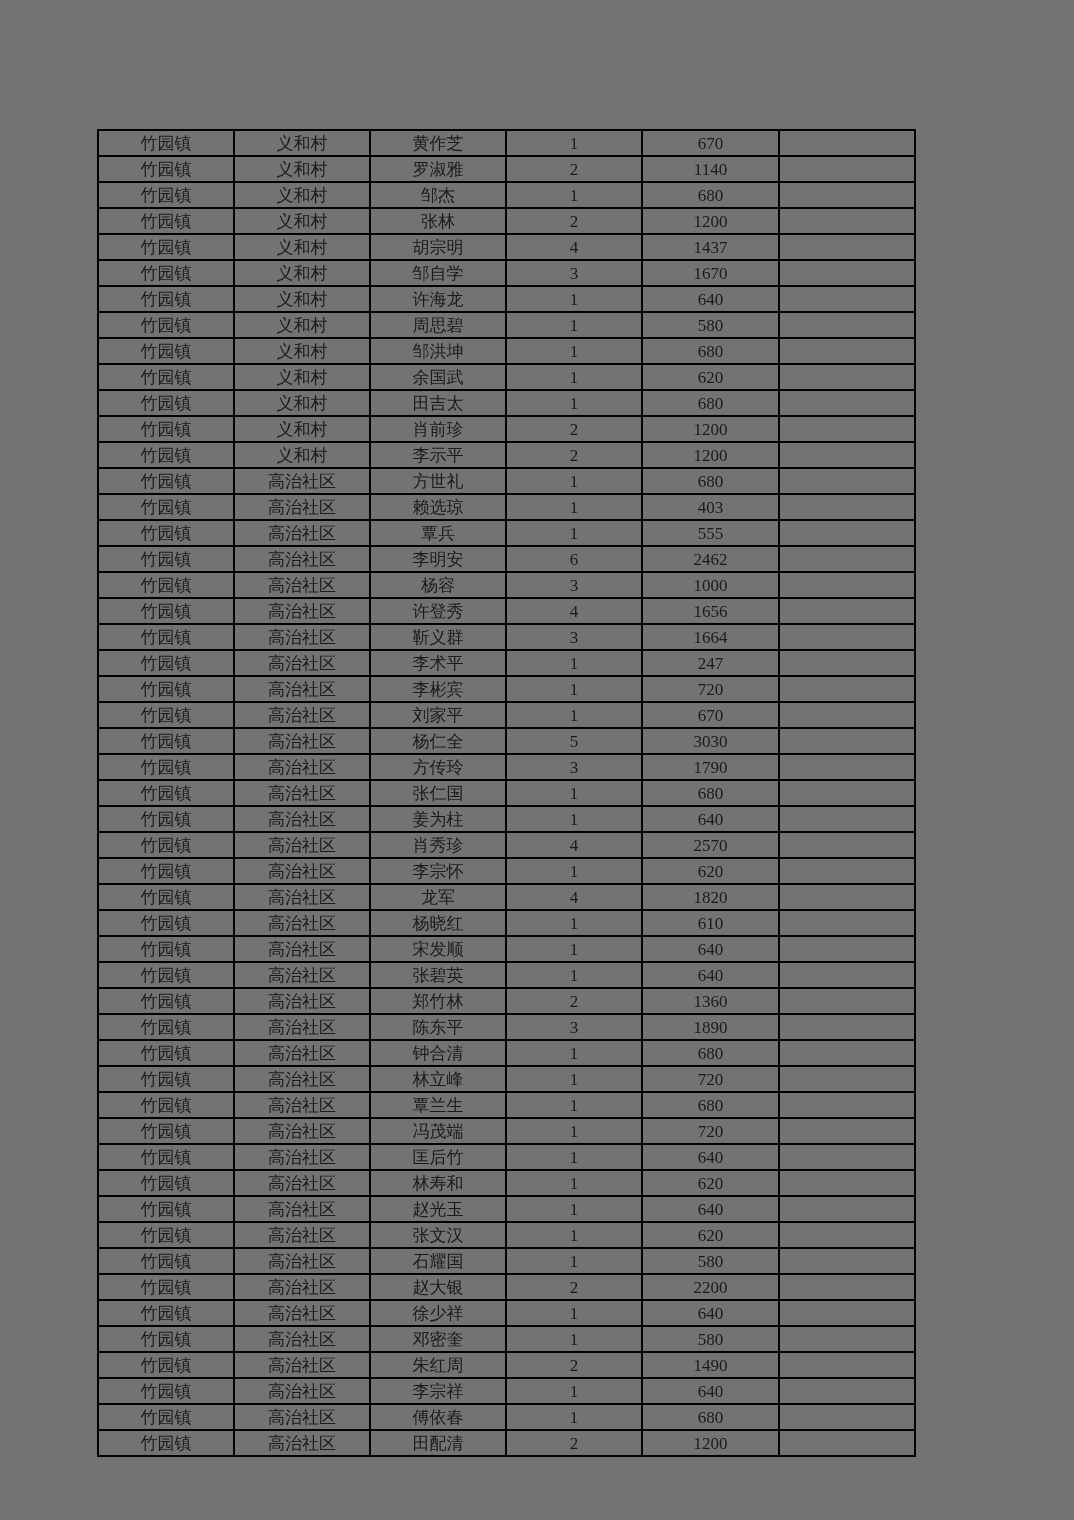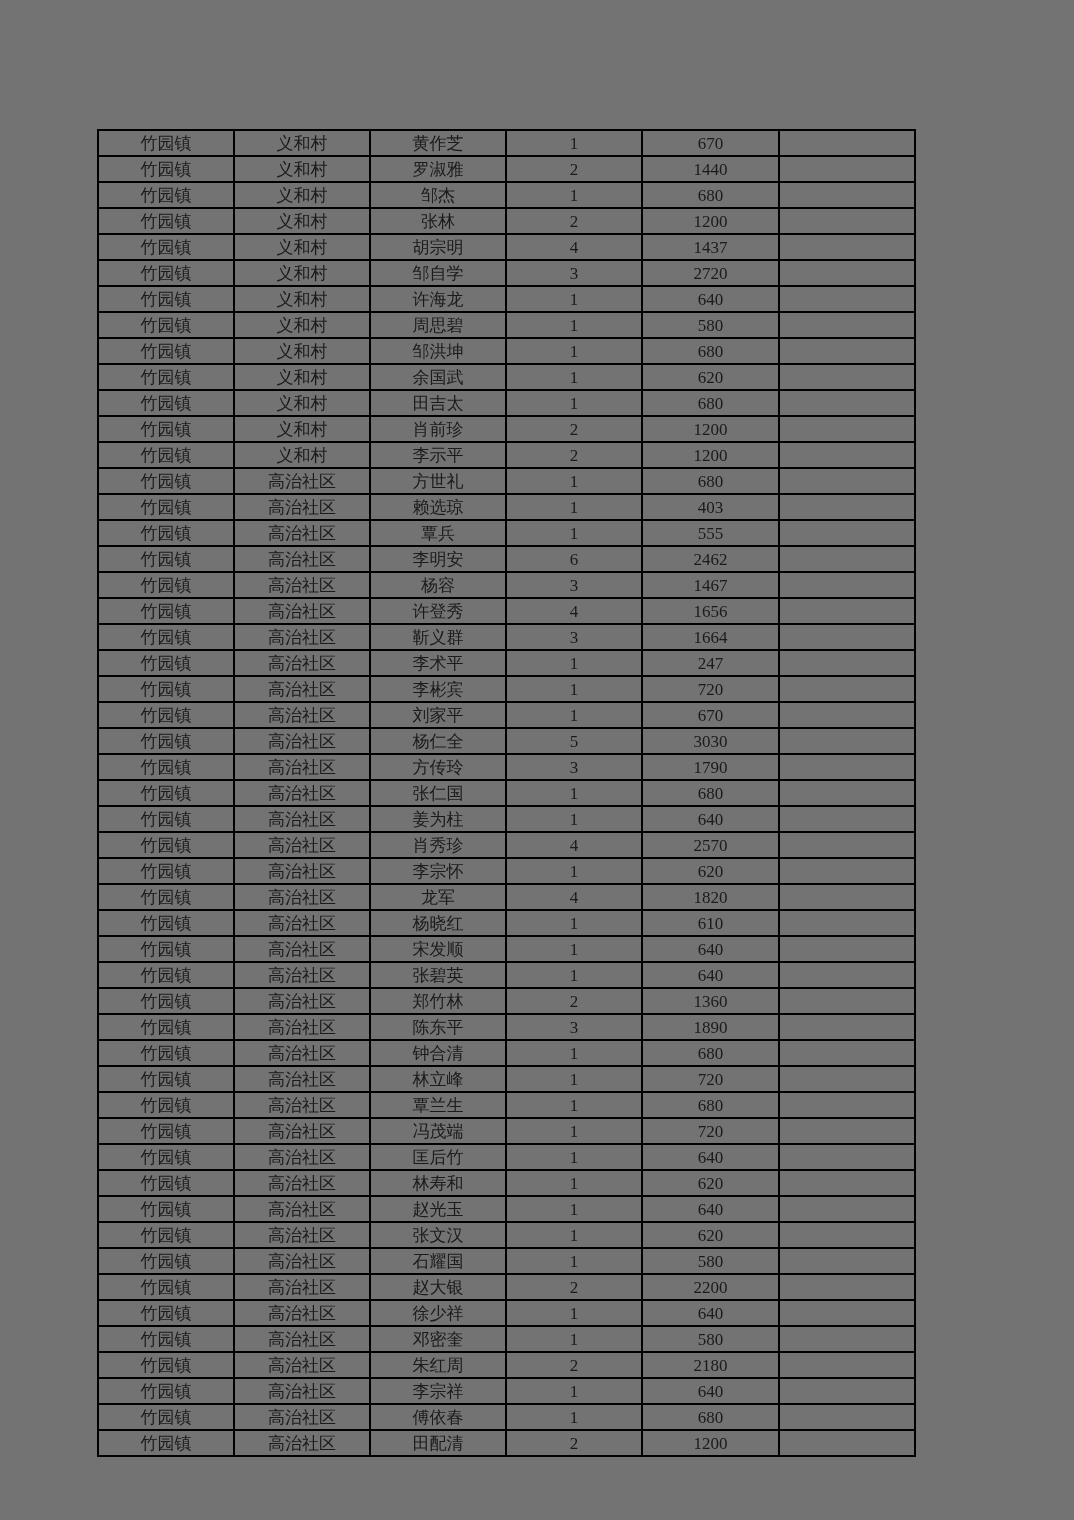--- a/index.html
+++ b/index.html
@@ -56,21 +56,21 @@
           <td>黄作芝</td>
           <td>1</td>
           <td>670</td>
           <td></td>
         </tr>
         <tr>
           <td>竹园镇</td>
           <td>义和村</td>
           <td>罗淑雅</td>
           <td>2</td>
-          <td>1440</td>
+          <td>1140</td>
           <td></td>
         </tr>
         <tr>
           <td>竹园镇</td>
           <td>义和村</td>
           <td>邹杰</td>
           <td>1</td>
           <td>680</td>
           <td></td>
         </tr>
@@ -88,21 +88,21 @@
           <td>胡宗明</td>
           <td>4</td>
           <td>1437</td>
           <td></td>
         </tr>
         <tr>
           <td>竹园镇</td>
           <td>义和村</td>
           <td>邹自学</td>
           <td>3</td>
-          <td>2720</td>
+          <td>1670</td>
           <td></td>
         </tr>
         <tr>
           <td>竹园镇</td>
           <td>义和村</td>
           <td>许海龙</td>
           <td>1</td>
           <td>640</td>
           <td></td>
         </tr>
@@ -184,21 +184,21 @@
           <td>李明安</td>
           <td>6</td>
           <td>2462</td>
           <td></td>
         </tr>
         <tr>
           <td>竹园镇</td>
           <td>高治社区</td>
           <td>杨容</td>
           <td>3</td>
-          <td>1467</td>
+          <td>1000</td>
           <td></td>
         </tr>
         <tr>
           <td>竹园镇</td>
           <td>高治社区</td>
           <td>许登秀</td>
           <td>4</td>
           <td>1656</td>
           <td></td>
         </tr>
@@ -424,21 +424,21 @@
           <td>邓密奎</td>
           <td>1</td>
           <td>580</td>
           <td></td>
         </tr>
         <tr>
           <td>竹园镇</td>
           <td>高治社区</td>
           <td>朱红周</td>
           <td>2</td>
-          <td>2180</td>
+          <td>1490</td>
           <td></td>
         </tr>
         <tr>
           <td>竹园镇</td>
           <td>高治社区</td>
           <td>李宗祥</td>
           <td>1</td>
           <td>640</td>
           <td></td>
         </tr>

